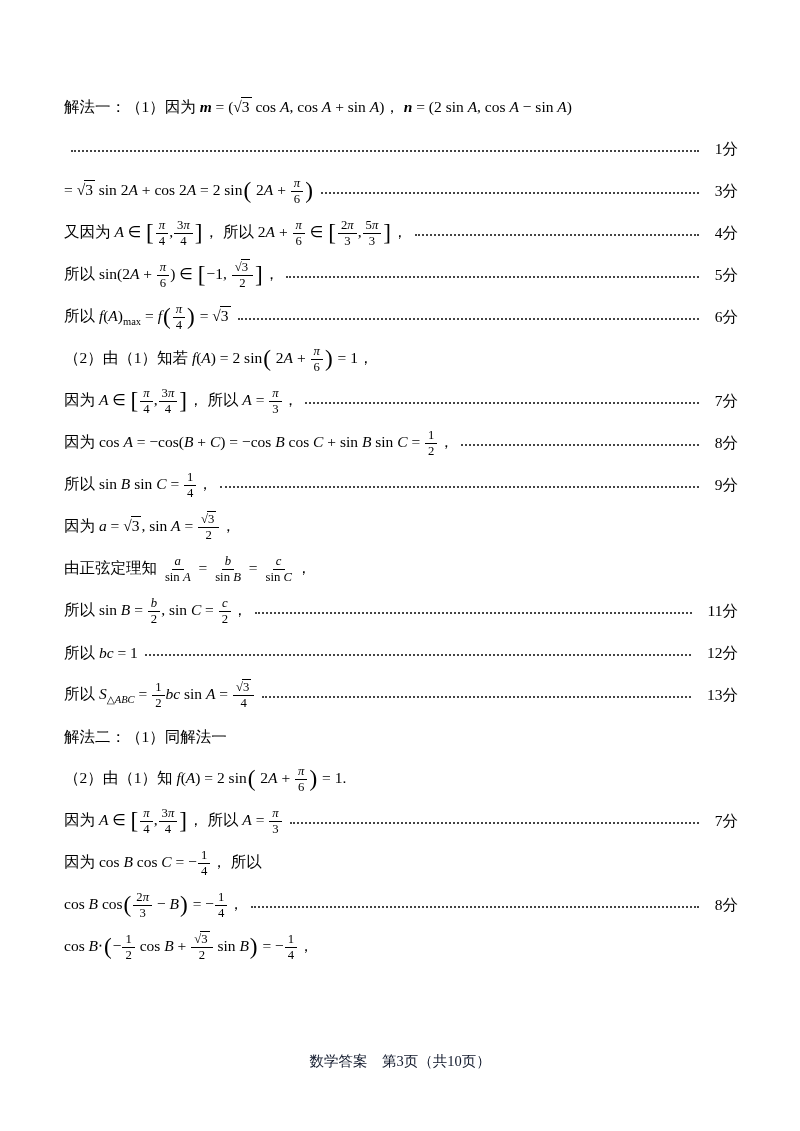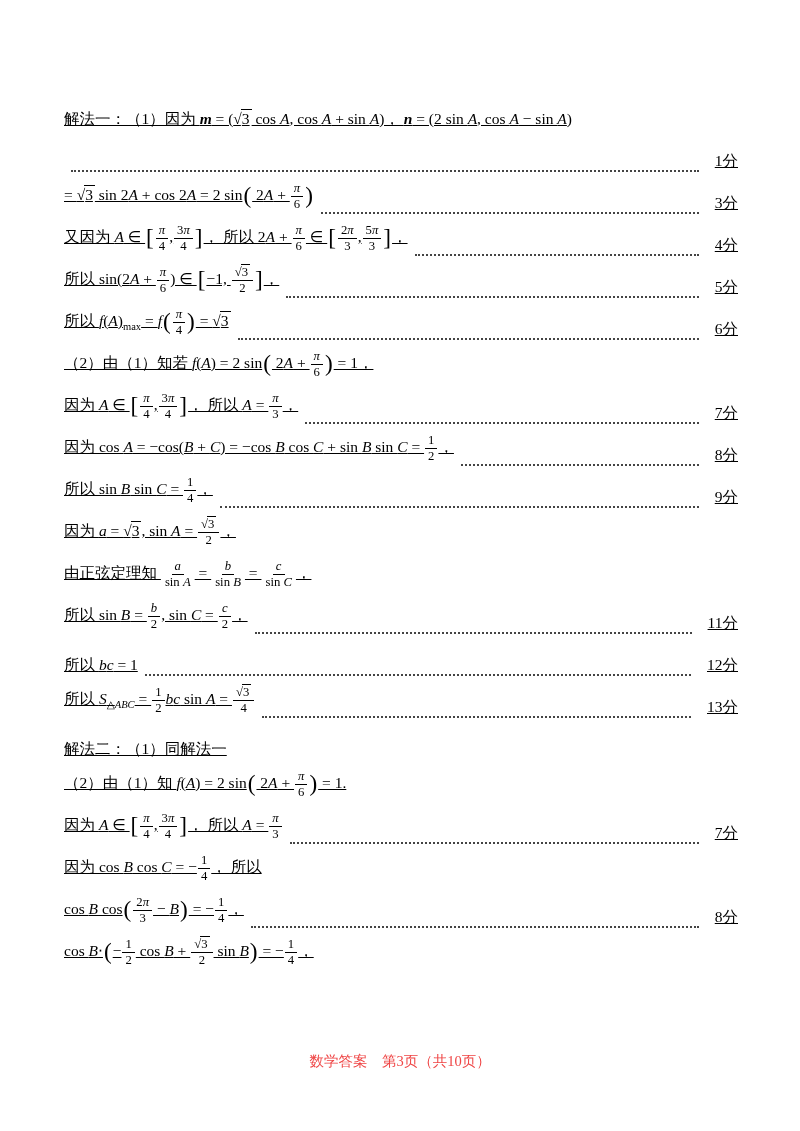--- a/index.html
+++ b/index.html
@@ -5,22 +5,22 @@
   html,body { margin:0; padding:0; }
   body {
     width:800px; height:1131px; position:relative;
     background:#ffffff; color:#000;
     font-family:"Liberation Serif", serif;
     overflow:hidden;
   }
   .page { position:absolute; inset:0; background:#fff; }
   .content { position:absolute; left:64px; right:62px; top:86px; }
   .row {
-    display:flex; align-items:flex-end;
-    min-height:42px; font-size:15.5px; line-height:1.25;text-decoration:underline;
+    display:flex; align-items:center;
+    min-height:42px; font-size:15.5px; line-height:1.25;
   }
   .math { white-space:nowrap; }
   .math i { font-style:italic; }
   .vec { font-weight:bold; }
   sup, sub { font-size:0.68em; }
   sub { vertical-align:-0.35em; }
   .frac {
     display:inline-flex; flex-direction:column; align-items:center;
     vertical-align:middle; font-size:0.82em; line-height:1.18;
     margin:0 1px; text-align:center;
@@ -36,21 +36,21 @@
     padding:0 1px;
   }
   .leader {
     flex:1 1 14px; min-width:14px; height:0;
     border-bottom:2px dotted #444;
     margin:0 3px 0 7px; transform:translateY(2px);
   }
   .score { margin-left:13px; white-space:nowrap; }
   .footer {
     position:absolute; bottom:60px; left:0; right:0;
-    text-align:center; font-size:14.5px; color:#ef4444;
+    text-align:center; font-size:14.5px; color:#0f172a;
   }
 </style>
 </head>
 <body>
 
 <div class="page">
   <div class="content">
 
   <div class="row">
         <span class="math">解法一：（1）因为 <span class="vec"><i>m</i></span> = (<span class="sqrt"><span class="sqs">√</span><span class="sqb">3</span></span> cos <i>A</i>, cos <i>A</i> + sin <i>A</i>)，  <span class="vec"><i>n</i></span> = (2 sin <i>A</i>, cos <i>A</i> − sin <i>A</i>)</span>

